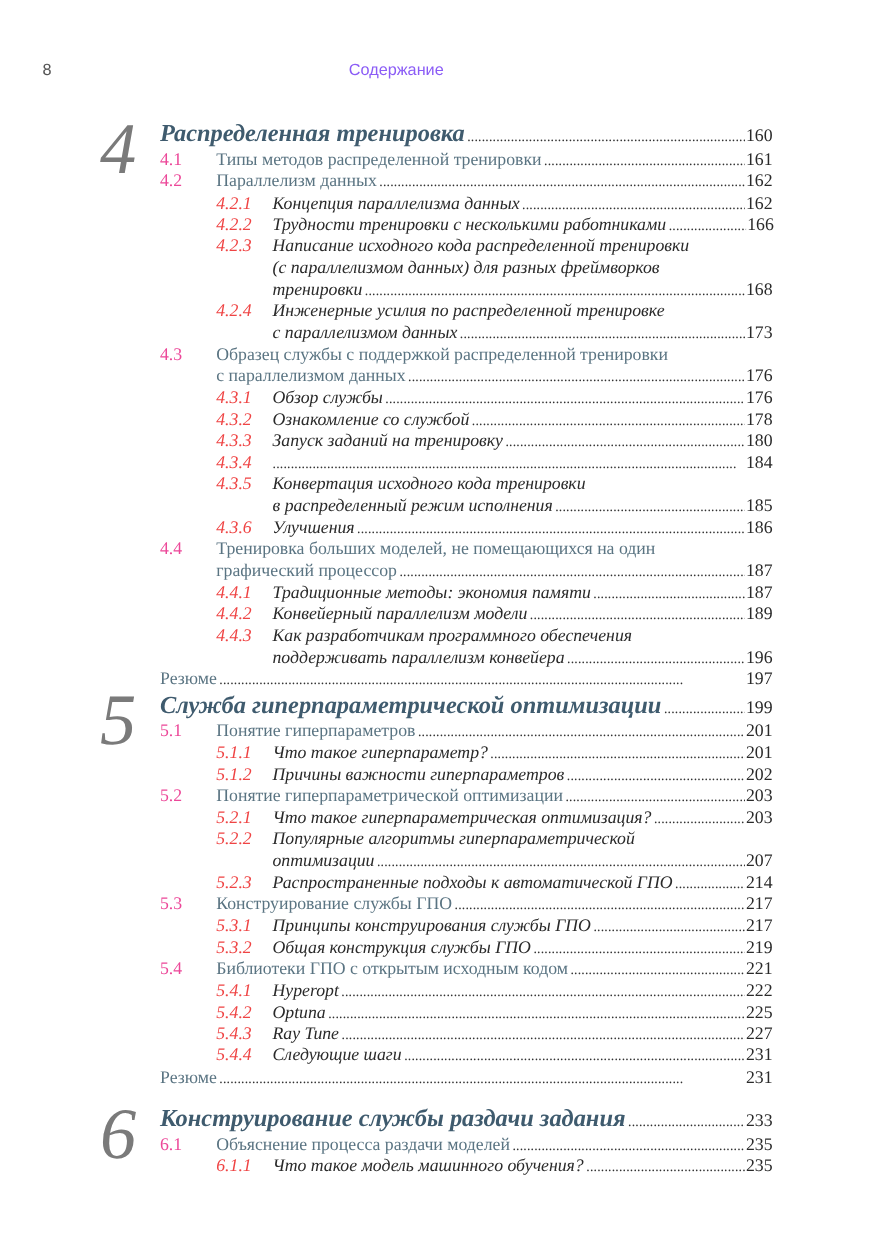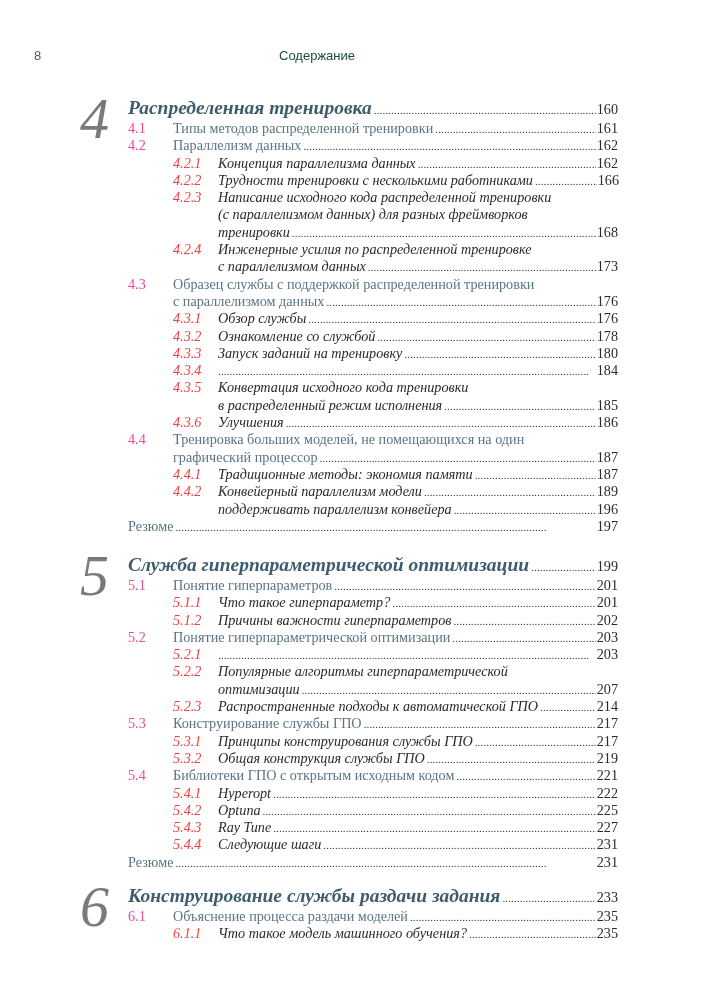--- a/index.html
+++ b/index.html
@@ -2,21 +2,21 @@
 <html><head>
 <meta charset="utf-8">
 <style>
   html, body { margin: 0; padding: 0; }
   body {
     width: 702px; height: 1000px; background: #ffffff; position: relative; overflow: hidden;
     font-family: "Liberation Serif", "DejaVu Serif", serif; color: #2a2a2a;
   }
   .page-header { position: absolute; top: 48px; left: 0; width: 702px; height: 20px; }
   .page-num { position: absolute; left: 34px; top: 0; font-family: "Liberation Sans", "DejaVu Sans", sans-serif; font-size: 13px; color: #555; }
-  .running-head { position: absolute; left: 0; width: 606px; top: 0; text-align: center; font-family: "Liberation Sans", "DejaVu Sans", sans-serif; font-size: 13px; color: #14532d; padding-left: 28px; box-sizing: border-box; }
+  .running-head { position: absolute; left: 0; width: 606px; top: 0; text-align: center; font-family: "Liberation Sans", "DejaVu Sans", sans-serif; font-size: 13px; color: #8b5cf6; padding-left: 28px; box-sizing: border-box; }
 
   .chapter { position: absolute; left: 0; width: 702px; }
   .ch-num { position: absolute; left: 80px; top: -6px; font-size: 58px; font-style: italic; color: #7a7a7a; line-height: 1; }
   .row { position: relative; height: 17.3px; line-height: 17.3px; font-size: 14.2px; white-space: nowrap; }
   .row .txt { position: absolute; display: flex; align-items: baseline; right: 84px; }
   .row .lbl { white-space: nowrap; background: #fff; padding-right: 2px; }
   .row .dots { flex: 1; overflow: hidden; white-space: nowrap; letter-spacing: 1px; color: #333; font-size: 11px; min-width: 4px; }
   .row .dots::before { content: ". . . . . . . . . . . . . . . . . . . . . . . . . . . . . . . . . . . . . . . . . . . . . . . . . . . . . . . . . . . . . . . . . . . . . . . . . . . . . . . . . . . . . . . . . . . . . . . . . . . . . . . . . . . . . . . . . . . . . . . . . . . . . . . ."; letter-spacing: -1.3px; }
   .row .pg { position: absolute; right: 84px; white-space: nowrap; background: #fff; padding-left: 1px; color: #2a2a2a; }
   .row .num { position: absolute; white-space: nowrap; }
@@ -207,20 +207,26 @@
         </div>
       </div>
       <div class="row sub">
         <span class="num">4.4.2</span>
         <div class="txt" style="right: 84px;">
           <span class="lbl">Конвейерный параллелизм модели</span>
           <span class="dots"></span>
           <span class="pg" style="position: static;">189</span>
         </div>
       </div>
+      <div class="row sub nodots">
+        <span class="num">4.4.3</span>
+        <div class="txt" style="right: 84px;">
+          <span class="lbl">Как разработчикам программного обеспечения</span>
+        </div>
+      </div>
       <div class="row sub cont">
         <div class="txt" style="right: 84px;">
           <span class="lbl">поддерживать параллелизм конвейера</span>
           <span class="dots"></span>
           <span class="pg" style="position: static;">196</span>
         </div>
       </div>
       <div class="row res">
         <div class="txt" style="right: 84px;">
           <span class="lbl">Резюме</span>
@@ -266,20 +272,21 @@
         <span class="num">5.2</span>
         <div class="txt" style="right: 84px;">
           <span class="lbl">Понятие гиперпараметрической оптимизации</span>
           <span class="dots"></span>
           <span class="pg" style="position: static;">203</span>
         </div>
       </div>
       <div class="row sub">
         <span class="num">5.2.1</span>
         <div class="txt" style="right: 84px;">
+          <span class="lbl">Что такое гиперпараметрическая оптимизация?</span>
           <span class="dots"></span>
           <span class="pg" style="position: static;">203</span>
         </div>
       </div>
       <div class="row sub nodots">
         <span class="num">5.2.2</span>
         <div class="txt" style="right: 84px;">
           <span class="lbl">Популярные алгоритмы гиперпараметрической</span>
         </div>
       </div>

